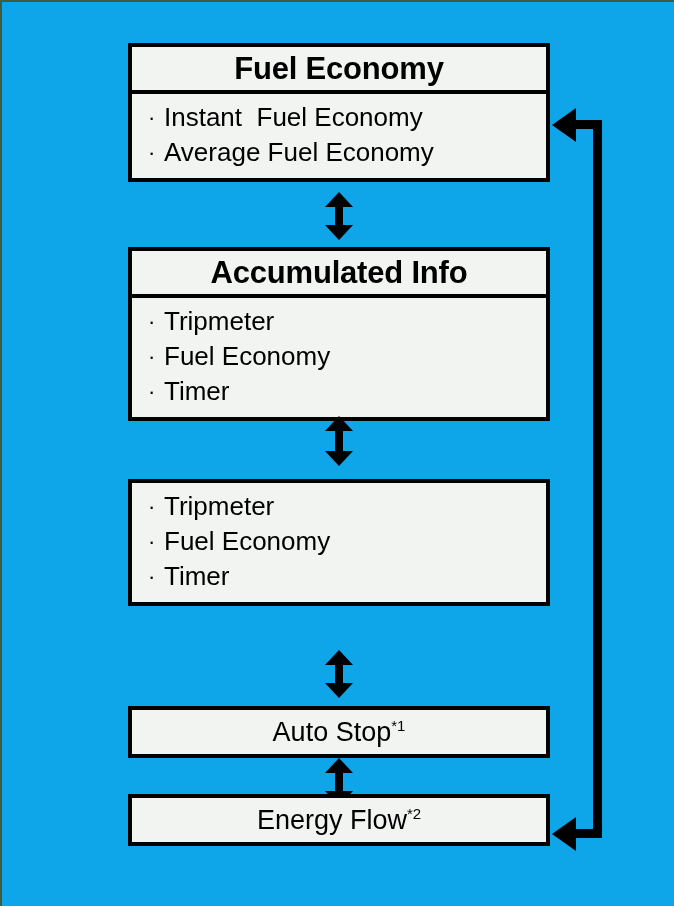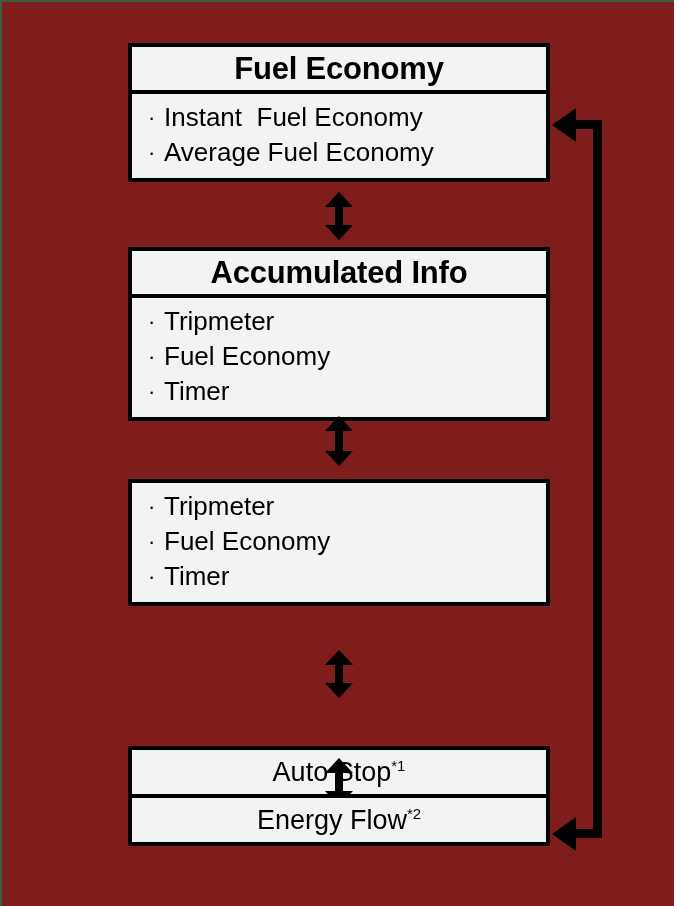--- a/index.html
+++ b/index.html
@@ -10,21 +10,21 @@
     width: 674px;
     height: 906px;
     background: #f2f4f2;
     font-family: "Liberation Sans", sans-serif;
     overflow: hidden;
   }
   #diagram-root {
     position: relative;
     width: 674px;
     height: 906px;
-    background: #7f1d1d;
+    background: #0ea5e9;
     box-sizing: border-box;
     border-top: 2px solid #3d5c42;
     border-left: 2px solid #3d5c42;
   }
 
   
   .node {
     position: absolute;
     left: 126px;
     width: 422px;
@@ -71,21 +71,21 @@
   .node.simple .single-label sup {
     font-size: 15px;
     vertical-align: super;
     line-height: 0;
   }
 
   
   #node-fuel-economy   { top: 41px;  }
   #node-accumulated    { top: 245px; }
   #node-drive-info     { top: 477px; }
-  #node-auto-stop      { top: 744px; }
+  #node-auto-stop      { top: 704px; }
   #node-energy-flow    { top: 792px; }
 
   
   .vconn {
     position: absolute;
     left: 323px;
     width: 28px;
   }
   .vconn .shaft {
     position: absolute;

